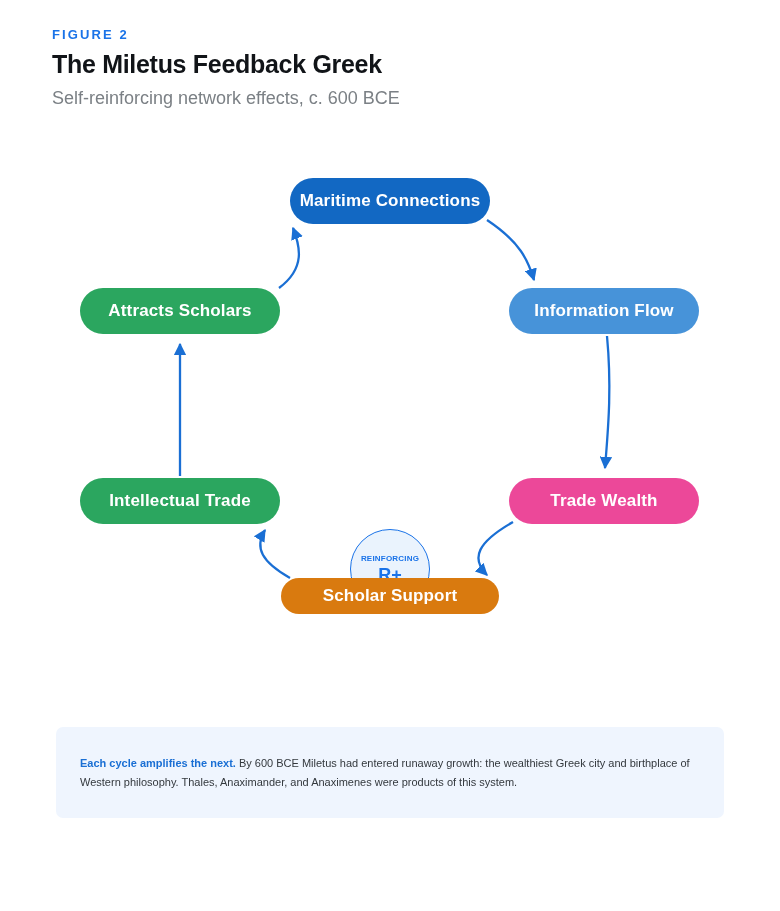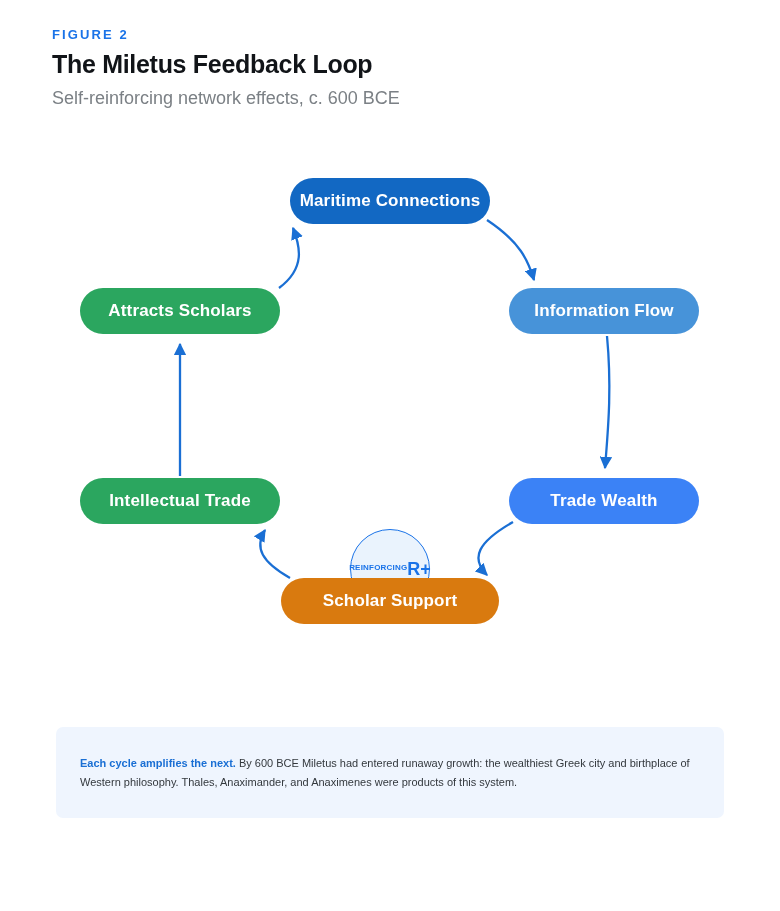--- a/index.html
+++ b/index.html
@@ -77,20 +77,21 @@
 
   
   .loop-marker {
     position: absolute;
     width: 80px;
     height: 80px;
     border-radius: 50%;
     background: #eaf3fd;
     border: 1.6px solid #1a73e8;
     display: flex;
+    flex-direction: column;
     align-items: center;
     justify-content: center;
     z-index: 2;
     box-sizing: border-box;
   }
   .loop-marker .loop-kind {
     font-size: 8px;
     font-weight: bold;
     color: #1a73e8;
     letter-spacing: 0.2px;
@@ -125,21 +126,21 @@
   .callout-lead {
     color: #1a6fd4;
     font-weight: bold;
   }
 </style>
 </head>
 <body>
 
 <div class="header">
   <div class="figure-label">FIGURE 2</div>
-  <h1 class="figure-title">The Miletus Feedback Loop</h1>
+  <h1 class="figure-title">The Miletus Feedback Greek</h1>
   <div class="figure-subtitle">Self-reinforcing network effects, c. 600 BCE</div>
 </div>
 
 <div class="diagram">
 
   <svg width="780" height="520">
     <defs>
       <marker id="ah" viewBox="0 0 10 10" refX="9" refY="5" markerWidth="5.4" markerHeight="5.4" orient="auto-start-reverse">
         <path d="M 0 0 L 10 5 L 0 10 z" fill="#1a6fd4"></path>
       </marker>
@@ -161,25 +162,25 @@
   </svg>
 
   <div class="node" style="left:290px; top:28px; width:200px; height:46px; background:#1268c3;">
     <span>Maritime Connections</span>
   </div>
 
   <div class="node" style="left:509px; top:138px; width:190px; height:46px; background:#4793d9;">
     <span>Information Flow</span>
   </div>
 
-  <div class="node" style="left:509px; top:328px; width:190px; height:46px; background:#3b82f6;">
+  <div class="node" style="left:509px; top:328px; width:190px; height:46px; background:#ec4899;">
     <span>Trade Wealth</span>
   </div>
 
-  <div class="node" style="left:281px; top:428px; width:218px; height:46px; background:#d97a0f;">
+  <div class="node" style="left:281px; top:428px; width:218px; height:36px; background:#d97a0f;">
     <span>Scholar Support</span>
   </div>
 
   <div class="node" style="left:80px; top:328px; width:200px; height:46px; background:#2ba65f;">
     <span>Intellectual Trade</span>
   </div>
 
   <div class="node" style="left:80px; top:138px; width:200px; height:46px; background:#2ba65f;">
     <span>Attracts Scholars</span>
   </div>

